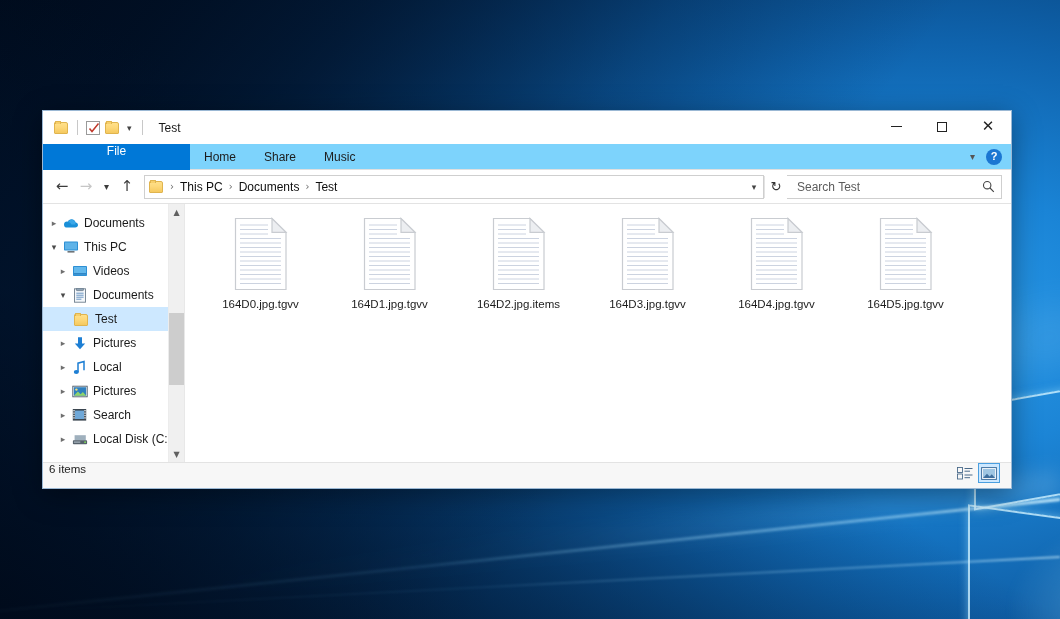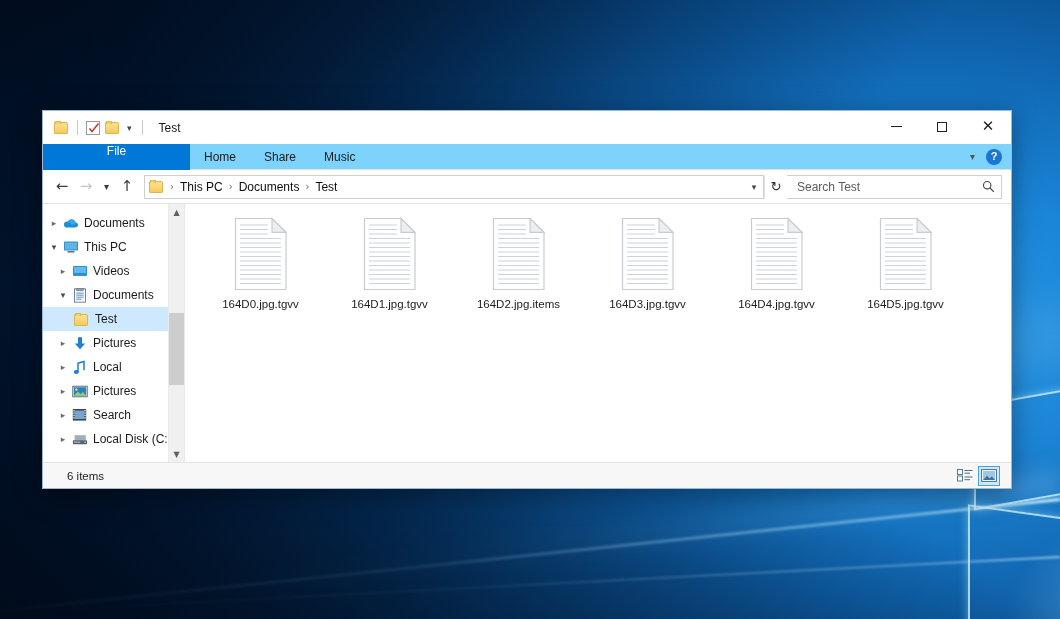--- a/index.html
+++ b/index.html
@@ -413,22 +413,22 @@
     max-width: 108px;
     word-break: break-all;
   }
 
   
   .statusbar {
     height: 25px;
     background: #f7f7f7;
     border-top: 1px solid #e3e3e3;
     display: flex;
-    align-items: center;
-    padding: 0 4px 0 24px;
+    align-items: flex-start;
+    padding: 0 4px 0 6px;
     flex: none;
     font-size: 11.5px;
     color: #1c1c1c;
   }
   .status-views {
     margin-left: auto;
     display: flex;
     align-items: center;
     gap: 2px;
     padding-right: 7px;

